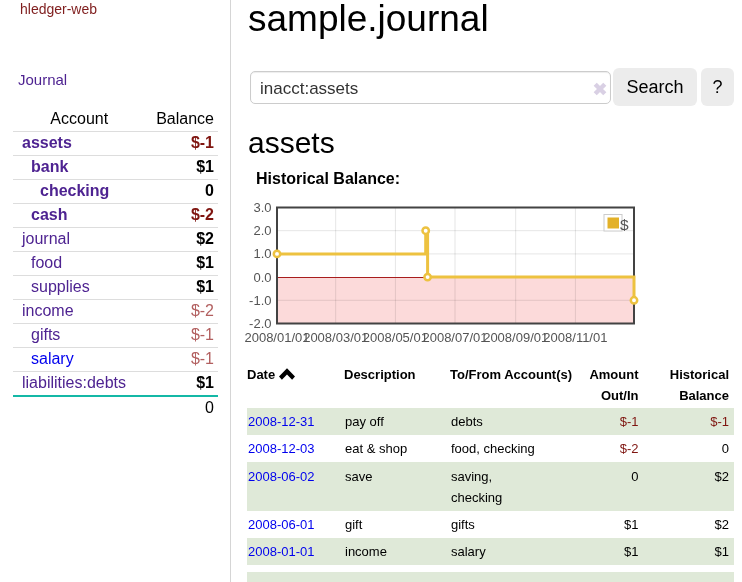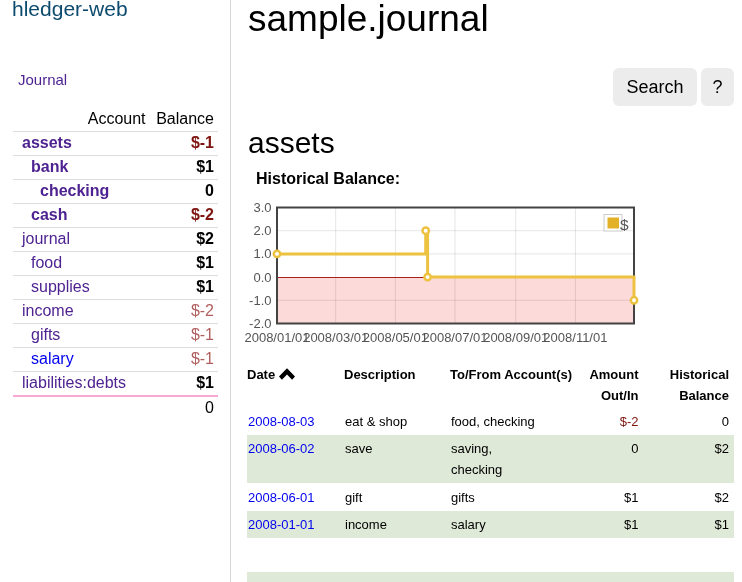--- a/index.html
+++ b/index.html
@@ -9,34 +9,34 @@
 a { text-decoration:none; }
 .purple { color:#4e2391; }
 .blue { color:#0000ee; }
 .negbold { color:#7f1510; }
 .rose { color:#b25f5f; }
 
 
 #vsep { position:absolute; left:230px; top:0; width:1px; height:582px; background:#d5d5d5; }
 
 
-#brand { position:absolute; left:12px; top:0px; font-size:21px; line-height:18px; color:#0c4a6e; }
+#brand { position:absolute; left:20px; top:0px; font-size:14px; line-height:18px; color:#7f1d1d; }
 #journal { position:absolute; left:12px; top:72px; font-size:15px; line-height:15px; color:#4e2391;margin-left:6px; }
 #sidetable { position:absolute; left:13px; top:108px; width:205px;
   border-collapse:collapse; font-size:16px; line-height:19px; }
 #sidetable td, #sidetable th { padding:1px 0 3px 0; border-bottom:1px solid #ddd; vertical-align:top; }
-#sidetable th { font-weight:normal; text-align:right; }
+#sidetable th { font-weight:normal; text-align:center; }
 #sidetable td.bal, #sidetable th.bal { text-align:right; padding-right:4px; font-weight:bold; color:#000; }
 #sidetable th.bal { font-weight:normal; }
 #sidetable .l1 { padding-left:9px; }
 #sidetable .l2 { padding-left:18px; }
 #sidetable .l3 { padding-left:27px; }
 #sidetable .b a { font-weight:bold; }
 #sidetable tr.total td { border-bottom:none; border-top:2px solid #222; font-weight:normal; }
-#sidetable tr.dark td { border-bottom:2px solid #f9a8d4; }
+#sidetable tr.dark td { border-bottom:2px solid #14b8a6; }
 #sidetable td.bal.rose { color:#b25f5f; font-weight:normal; }
 #sidetable td.bal.negbold { color:#7f1510; }
 
 
 #h1 { position:absolute; left:248px; top:0px; font-size:37px; line-height:38px; font-weight:normal; color:#000; }
 #searchbox { position:absolute; left:250px; top:71px; width:359px; height:31px;
   border:1px solid #ccc; border-radius:5px; font-size:18px; color:#333;
   box-shadow: inset 0 1px 1px rgba(0,0,0,0.075); }
 #searchbox .q { position:absolute; left:9px; top:7.5px; font-size:17px; line-height:17px; }
 #searchbox .x { position:absolute; left:342px; top:7.5px; }
@@ -117,20 +117,26 @@
           <td class="bal">$1</td>
         </tr>
     <tr class="total">
           <td></td>
           <td class="bal">0</td>
         </tr>
   </tbody>
     </table>
 
   <h1 id="h1">sample.journal</h1>
+  <div id="searchbox">
+      <span class="q">inacct:assets</span>
+      <span class="x"><svg width="14" height="14" viewBox="0 0 14 14">
+          <path d="M2.2,2.2 L11.8,11.8 M11.8,2.2 L2.2,11.8" stroke="#d9d0e4" stroke-width="4.4"></path>
+        </svg></span>
+    </div>
   <button id="btnsearch" class="btn">Search</button>
   <button id="btnhelp" class="btn">?</button>
   <h2 id="h2">assets</h2>
   <div id="charttitle">Historical Balance:</div>
 
   <svg id="chart" style="position:absolute;left:243px;top:200px" width="400" height="145">
 
     <rect x="34" y="77.1" width="357" height="46.4" fill="#fcdada"></rect>
 
     <g stroke="rgba(0,0,0,0.1)" stroke-width="1">
@@ -191,22 +197,29 @@
     <tbody>
         <tr>
       <th>Date <svg width="16" height="12" viewBox="0 0 16 12" style="vertical-align:-1px">
               <path d="M8,0.2 L16,8.4 L13.1,11.7 L8,6.4 L2.9,11.7 L0,8.4 Z" fill="#000"></path>
             </svg></th>
       <th>Description</th>
           <th>To/From Account(s)</th>
       <th class="r">Amount Out/In</th>
           <th class="r5">Historical Balance</th>
     </tr>
-    <tr>
-          <td><a class="blue" href="#">2008-08-03</a></td>
+    <tr class="g">
+          <td><a class="blue" href="#">2008-12-31</a></td>
+          <td>pay off</td>
+          <td>debts</td>
+          <td class="r negbold">$-1</td>
+          <td class="r5 negbold">$-1</td>
+        </tr>
+    <tr>
+          <td><a class="blue" href="#">2008-12-03</a></td>
           <td>eat &amp; shop</td>
           <td>food, checking</td>
           <td class="r negbold">$-2</td>
           <td class="r5">0</td>
         </tr>
     <tr class="g">
           <td><a class="blue" href="#">2008-06-02</a></td>
           <td>save</td>
           <td>saving,<br>checking</td>
           <td class="r">0</td>

